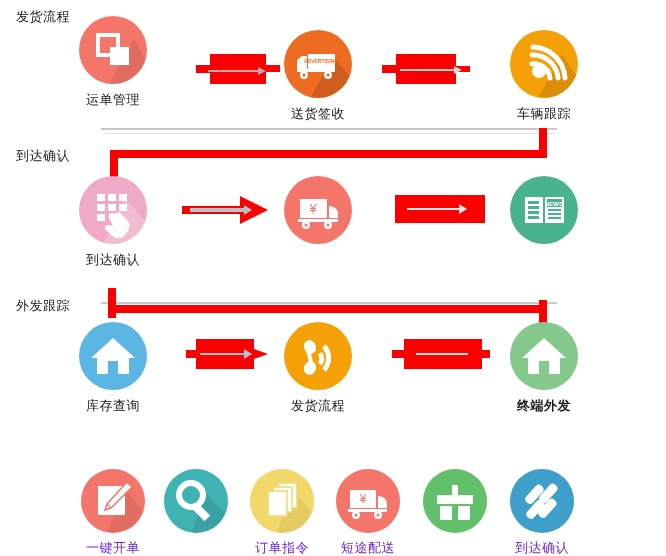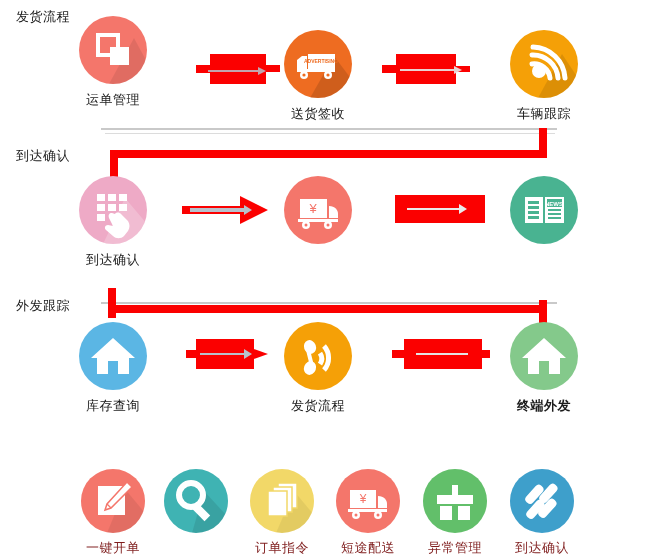--- a/index.html
+++ b/index.html
@@ -98,21 +98,21 @@
   .shortcut .disc svg {
     position: absolute;
     left: 0; top: 0;
     width: 64px;
     height: 64px;
     display: block;
   }
   .shortcut .caption {
     margin-top: 6px;
     font-size: 13px;
-    color: #7f1d1d;
+    color: #6d28d9;
     white-space: nowrap;
     letter-spacing: 0.5px;
   }
 </style>
 </head>
 <body>
 
 <div id="stage">
 
   <div class="section-label" style="left:16px; top:8px;">发货流程</div>
@@ -363,21 +363,20 @@
 
   <div class="shortcut" style="left:407px; top:469px;">
     <div class="disc" style="background:#62bf6a;">
       <svg viewBox="0 0 64 64">
         <rect x="14" y="26" width="36" height="9" fill="#ffffff"></rect>
         <rect x="17" y="37" width="30" height="14" fill="#ffffff"></rect>
         <rect x="29" y="16" width="6" height="11" fill="#ffffff"></rect>
         <rect x="29" y="37" width="6" height="14" fill="#62bf6a"></rect>
       </svg>
     </div>
-    <div class="caption">异常管理</div>
   </div>
 
   <div class="shortcut" style="left:494px; top:469px;">
     <div class="disc" style="background:#3e9fcb;">
       <svg viewBox="0 0 64 64">
         <rect x="20" y="14" width="9" height="22" rx="4" fill="#ffffff" transform="rotate(42 24 25)"></rect>
         <rect x="33" y="28" width="9" height="22" rx="4" fill="#ffffff" transform="rotate(42 37 39)"></rect>
         <rect x="34" y="13" width="9" height="22" rx="4" fill="#ffffff" transform="rotate(42 38 24)"></rect>
         <rect x="21" y="29" width="9" height="22" rx="4" fill="#ffffff" transform="rotate(42 25 40)"></rect>
       </svg>

